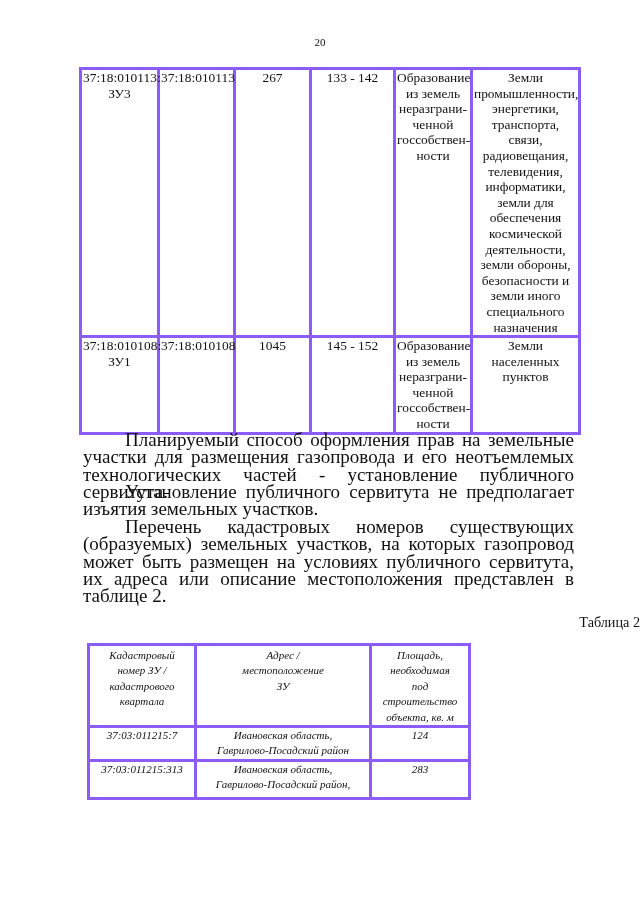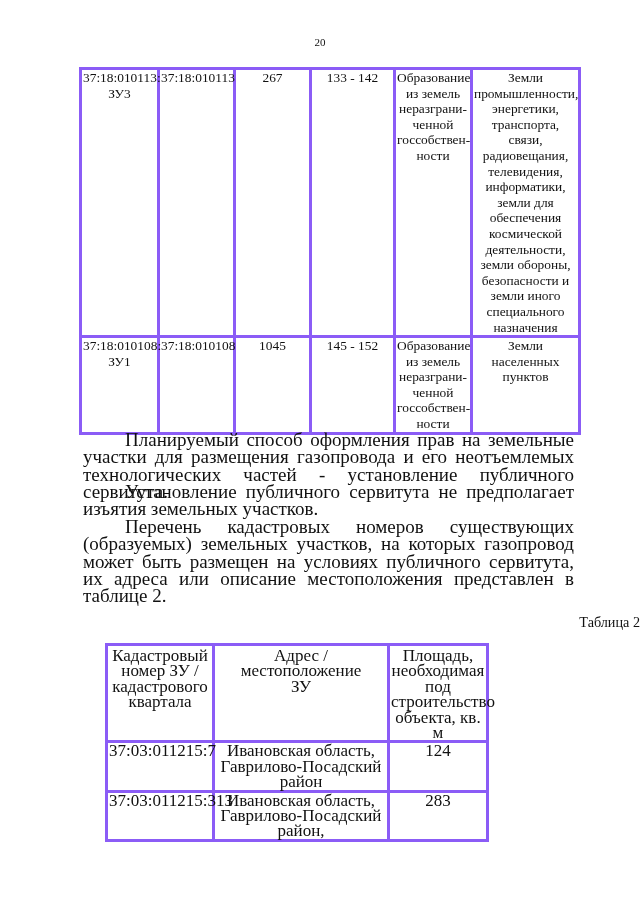--- a/index.html
+++ b/index.html
@@ -28,21 +28,21 @@
     position: absolute; left: 83px; width: 491px;
     font-size: 19px; line-height: 17.3px; text-align: justify;
   }
   .para .ind { display: inline-block; width: 42px; }
   #p1 { top: 431px; }
   #p2 { top: 483px; }
   #p3 { top: 518px; }
 
   .t2-title { position: absolute; top: 614px; left: 0; width: 640px; text-align: right; font-size: 14.2px; }
 
-  #t2 { left: 105px; top: 643px; width: 381px; font-size: 17px; }
+  #t2 { left: 87px; top: 643px; width: 381px; font-size: 11px; font-style: italic; }
   #t2 col.a { width: 107px; } #t2 col.b { width: 175px; } #t2 col.c1 { width: 99px; }
   #t2 td { line-height: 15.4px; }
   #t2 tr.h td { height: 76px; padding-top: 2px; }
   #t2 tr.r1 td { height: 58px; }
   #t2 tr.r2 td { height: 31px; }
   #t2 tr.r3 td { height: 35px; }
 </style>
 </head>
 <body>
 

